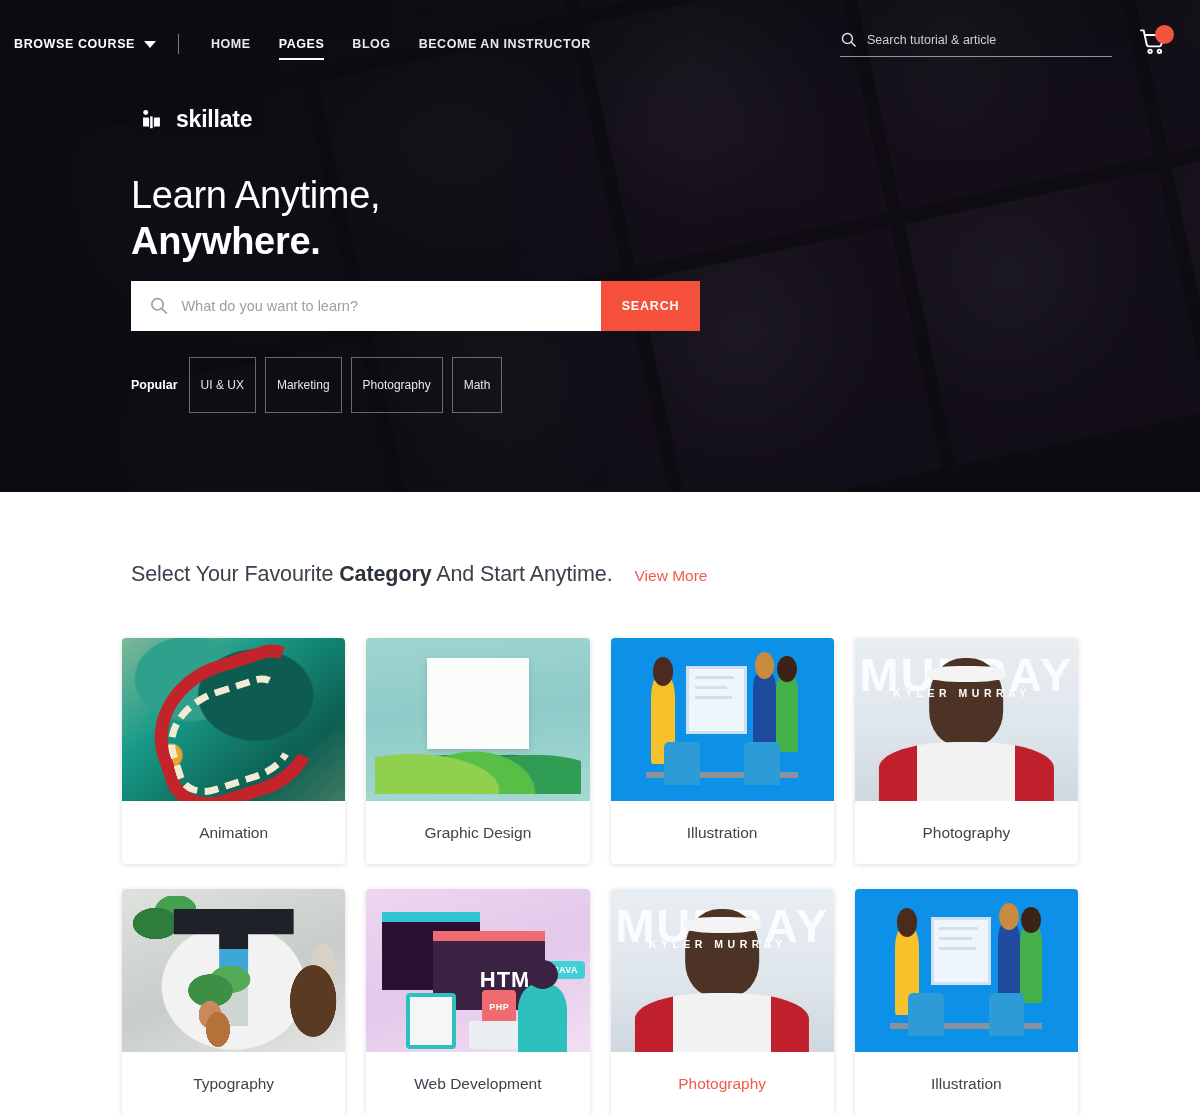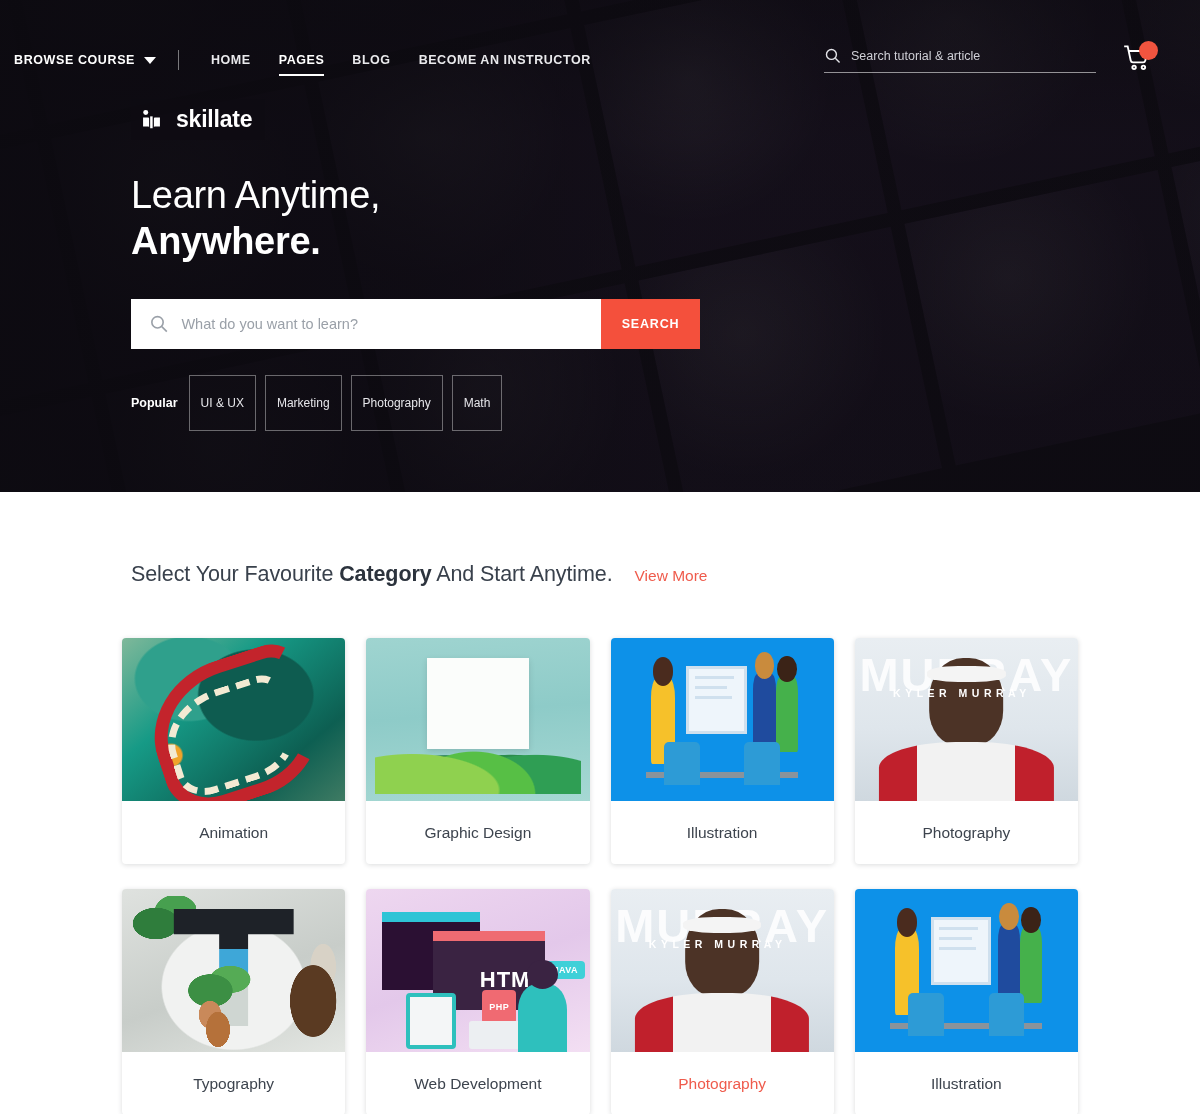--- a/index.html
+++ b/index.html
@@ -72,23 +72,23 @@
       linear-gradient(130deg,#c4481c 0%,#e8822f 55%,#8a2f12 100%); }
   .hero-shade {
     position:absolute; inset:0;
     background:
       linear-gradient(90deg, rgba(12,10,16,.93) 0%, rgba(12,10,16,.72) 34%, rgba(12,10,16,.34) 58%, rgba(12,10,16,.42) 100%),
       linear-gradient(180deg, rgba(12,10,16,.55) 0%, rgba(12,10,16,.10) 28%, rgba(12,10,16,.30) 100%);
   }
 
   
   .navbar {
-    position:absolute; top:16px; left:0; right:0; height:88px;
+    position:absolute; top:0; left:0; right:0; height:88px;
     display:flex; 
-    padding:0 44px 0 14px;
+    padding:0 28px 0 14px;
     z-index:5;
   }
   .nav-left { display:flex; align-items:center; gap:0; }
   .browse-course {
     display:flex; align-items:center; gap:9px;
     color:#ffffff; font-size:12.5px; font-weight:bold; letter-spacing:.6px;
     padding:10px 4px 10px 0; cursor:pointer;
   }
   .caret { width:0;height:0;border-left:6px solid transparent;border-right:6px solid transparent;border-top:7px solid #fff; display:inline-block; }
   .nav-divider { width:1px; height:20px; background:rgba(255,255,255,.45); margin:0 18px; }
@@ -119,21 +119,21 @@
   }
 
   
   .hero-content { position:absolute; left:131px; top:99px; z-index:4; }
   .logo { display:flex; align-items:center; gap:13px; background:rgba(14,11,18,.72); padding:7px 13px 7px 9px; width:max-content; }
   .logo-text { color:#ffffff; font-size:23px; font-weight:bold; letter-spacing:-.2px; }
   .hero-title { margin-top:32px; color:#ffffff; }
   .hero-title .l1 { font-size:38px; font-weight:normal; line-height:1.22; letter-spacing:-.3px; }
   .hero-title .l2 { font-size:38px; font-weight:bold; line-height:1.22; letter-spacing:-.3px; }
 
-  .hero-searchbar { margin-top:34px; display:flex; align-items:center; width:569px; }
+  .hero-searchbar { margin-top:16px; display:flex; align-items:center; width:569px; }
   .hero-search-field {
     flex:1; background:#ffffff; display:flex; align-items:center; gap:13px;
     padding:0 18px; height:50px;
   }
   .hero-search-field input {
     border:none; outline:none; background:transparent; width:100%;
     font-family:inherit; font-size:14.5px; color:#3b3f46;
   }
   .hero-search-field input::placeholder { color:#9aa0a8; }
   .hero-search-btn {

